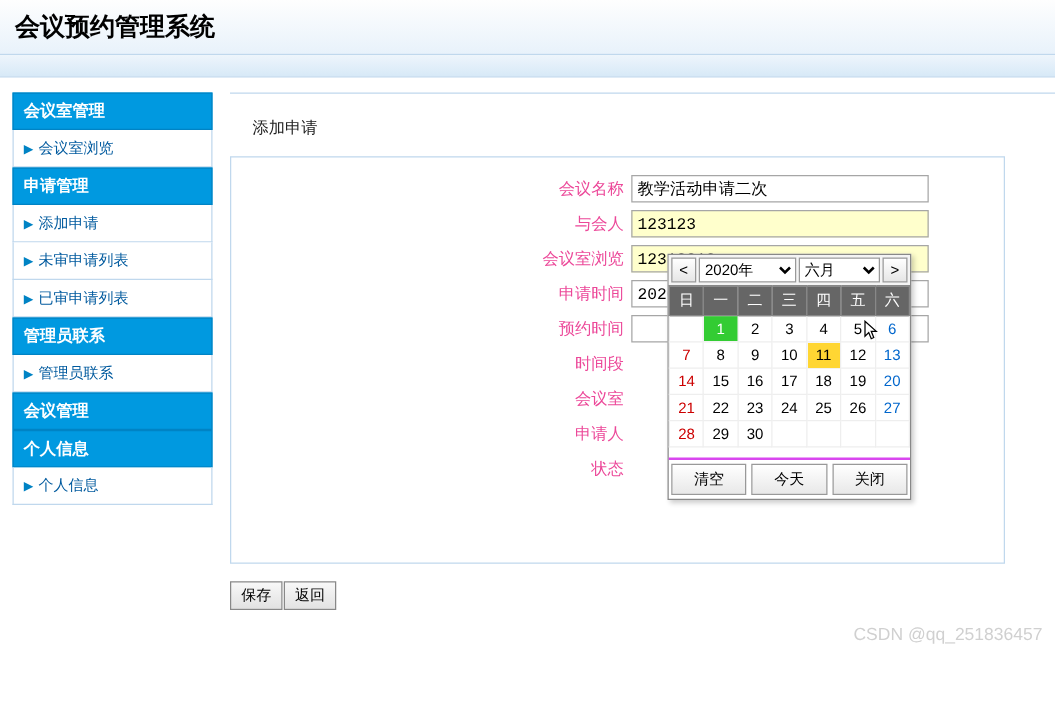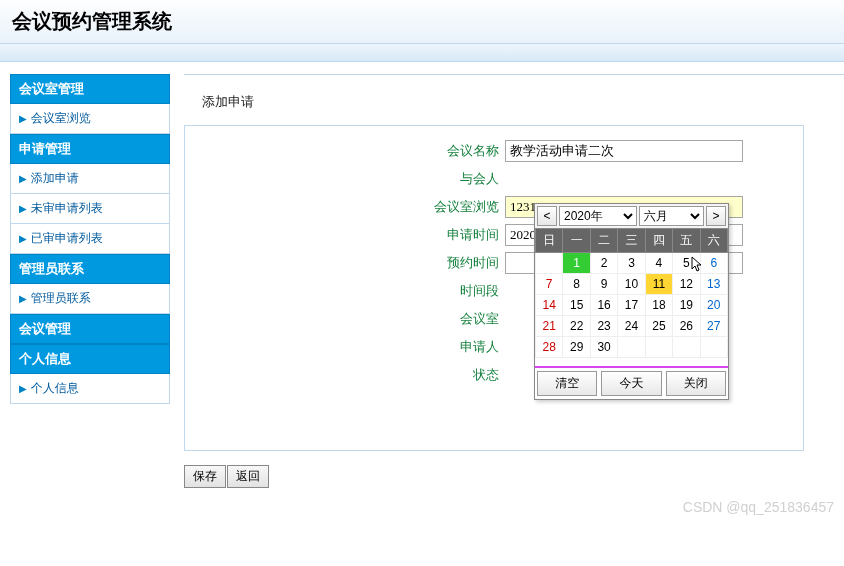--- a/index.html
+++ b/index.html
@@ -9,22 +9,22 @@
     .top-bar { height: 18px; background: linear-gradient(#eef5fc, #d7e9f7); border-bottom: 1px solid #c0d8ed; }
     .body-area { display: flex; padding: 12px 0 0 10px; }
     .sidebar { width: 160px; margin-right: 14px; }
     .side-header { background: #0099e0; color: #fff; font-weight: bold; padding: 5px 8px; font-size: 13px; border: 1px solid #0083c4; font-family: Liberation Serif, serif; }
     .side-item { border: 1px solid #c0d8ed; border-top: none; padding: 6px 8px; color: #005a9e; cursor: pointer; background: #fff; font-family: Liberation Serif, serif; }
     .side-item .bullet { color: #0083c4; margin-right: 4px; font-size: 10px; }
     .main { flex: 1; border-top: 1px solid #c0d8ed; padding: 12px 0 0 0; position: relative; }
     .panel-title { padding: 6px 10px 14px 18px; color: #222; font-size: 13px; }
     .form-box { border: 1px solid #c0d8ed; margin: 0 0 14px 0; padding: 12px 0 60px 0; width: 620px; }
     .form-row { display: flex; align-items: center; margin-bottom: 2px; height: 26px; }
-    .form-label { width: 320px; text-align: right; padding-right: 6px; color: #15803d; font-size: 13px; }
-    .form-input { width: 238px; height: 22px; border: 1px solid #a6a6a6; padding: 1px 4px; font-size: 13px; font-family: Liberation Serif, serif; }
+    .form-label { width: 320px; text-align: right; padding-right: 6px; color: #ec4899; font-size: 13px; }
+    .form-input { width: 238px; height: 22px; border: 1px solid #a6a6a6; padding: 1px 4px; font-size: 13px; font-family: Liberation Mono, monospace; }
     .yellow-bg { background: #ffffcc; }
     .btn-bar { margin-top: 10px; }
     .btn { background: linear-gradient(#f8f8f8, #e2e2e2); border: 1px solid #888; padding: 2px 8px; font-size: 12px; cursor: pointer; margin-right: 1px; font-family: inherit; }
     .calendar { position: absolute; left: 350px; top: 128px; width: 195px; border: 1px solid #888; background: #fff; font-size: 12px; box-shadow: 2px 2px 4px rgba(0,0,0,0.2); }
     .cal-head { display: flex; align-items: center; padding: 2px; gap: 2px; background: #f4f4f4; }
     .cal-nav { width: 20px; height: 20px; border: 1px solid #999; background: linear-gradient(#fff,#e6e6e6); cursor: pointer; font-size: 12px; display: flex; align-items: center; justify-content: center; }
     .cal-sel { height: 20px; border: 1px solid #999; font-size: 12px; background: #fff; }
     .cal-sel.year { flex: 1.2; }
     .cal-sel.month { flex: 1; }
     .cal-table { width: 100%; border-collapse: collapse; }
@@ -68,20 +68,21 @@
   <div class="main">
     <div class="panel-title">添加申请</div>
 
     <div class="form-box">
       <div class="form-row">
             <div class="form-label">会议名称</div>
             <input class="form-input" value="教学活动申请二次" style="">
           </div>
       <div class="form-row">
             <div class="form-label">与会人</div>
+            <input class="form-input yellow-bg" value="123123" style="">
           </div>
       <div class="form-row">
             <div class="form-label">会议室浏览</div>
             <input class="form-input yellow-bg" value="12312312" style="">
           </div>
       <div class="form-row">
             <div class="form-label">申请时间</div>
             <input class="form-input" value="2020/6/1 12:26:24" style="">
           </div>
       <div class="form-row">

